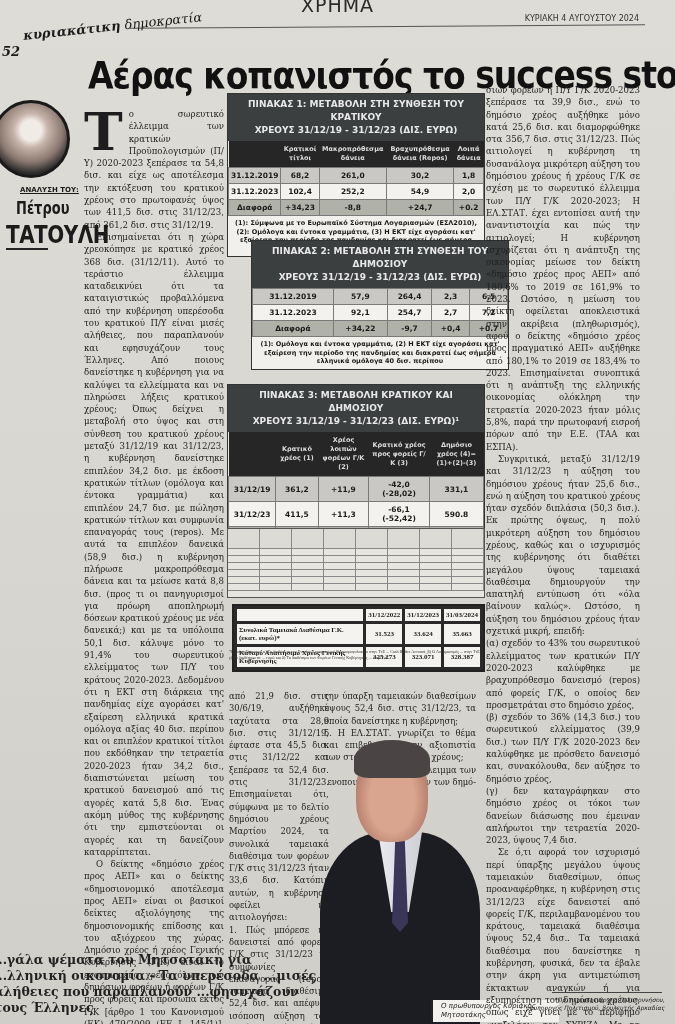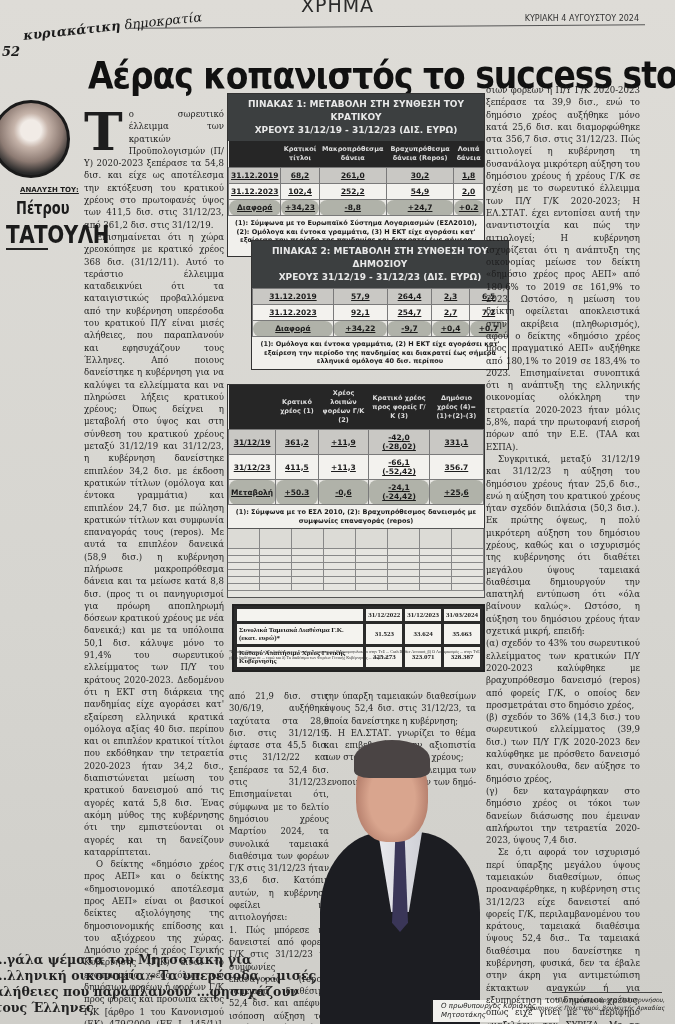--- a/index.html
+++ b/index.html
@@ -22,24 +22,24 @@
   .col p.indent { text-indent: 12px; }
   .col-left { top: 108px; left: 84px; width: 140px; }
   .dropcap { float: left; font-family: "DejaVu Serif", serif; font-weight: bold; font-size: 52px; line-height: 44px; margin: 2px 6px 0 0; }
   .col-right { top: 84px; left: 486px; width: 154px; }
   .col-mid { top: 690px; left: 229px; width: 100px; font-size: 8.4px; }
   .col-mid2 { top: 690px; left: 324px; width: 152px; font-size: 8.4px; }
   .table-box { position: absolute; left: 227px; width: 258px; border: 1px solid #333; background: #e9e8e4; font-family: "DejaVu Sans", sans-serif; }
   .table-title { background: #3c3f40; color: #e8e8e8; text-align: center; font-weight: bold; font-size: 9px; line-height: 13px; padding: 4px 20px; transform-origin: center; }
   table.dt { width: 100%; border-collapse: collapse; }
   table.dt th { background: #262626; color: #dcdcdc; font-size: 6.5px; font-weight: bold; padding: 4px 2px; text-align: center; line-height: 9px; }
-  table.dt td { font-size: 7.5px; font-weight: bold; text-align: center; padding: 3px 2px; border: 1px solid #7a7a7a; text-decoration: underline; }
+  table.dt td { font-size: 7.5px; font-weight: bold; text-align: center; padding: 3px 2px; border: 1px solid #7a7a7a; }
   table.dt tr.r1 td { background: #c9c8c4; }
   table.dt tr.r2 td { background: #f3f2ee; }
-  table.dt tr.r3 td { background: #b0b2a9; border-radius: 8px; }
+  table.dt tr.r3 td { background: #b0b2a9; }
   table.dt td.rowlbl { font-weight: bold; }
   .table-note { font-size: 6.5px; font-weight: bold; text-align: center; padding: 3px 4px; line-height: 8.5px; background: #f1f0ec; }
   .small-table { position: absolute; top: 528px; left: 227px; width: 258px; height: 70px; background: #e6e5e0; border: 1px solid #555; overflow: hidden; }
   .small-table .row { height: 7px; border-bottom: 1px solid #888; display: flex; }
   .small-table .row .c { flex: 1; border-right: 1px solid #888; }
   .small-table .hdr { height: 20px; background: #dcdbd6; }
   .cash-table { position: absolute; top: 604px; left: 232px; width: 253px; border: 2px solid #222; background: #2a2a2a; font-family: "Liberation Serif", serif; }
   .cash-table table { width: 100%; border-collapse: separate; border-spacing: 3px; }
   .cash-table td { background: #f4f3ef; font-size: 7px; font-weight: bold; text-align: center; padding: 2px; line-height: 8px; }
   .cash-table td.lbl { text-align: left; }
@@ -150,20 +150,24 @@
             <td>-9,7</td>
             <td>+0,4</td>
             <td>+0.7</td>
       </tr>
     </tbody>
       </table>
     <div class="table-note">(1): Ομόλογα και έντοκα γραμμάτια, (2) Η ΕΚΤ είχε αγοράσει κατ' εξαίρεση την περίοδο της πανδημίας και διακρατεί έως σήμερα ελληνικά ομόλογα 40 δισ. περίπου</div>
   </div>
 
   <div class="table-box" style="top:384px;">
+    <div class="table-title">
+      <div>ΠΙΝΑΚΑΣ 3: ΜΕΤΑΒΟΛΗ ΚΡΑΤΙΚΟΥ ΚΑΙ ΔΗΜΟΣΙΟΥ</div>
+        <div>ΧΡΕΟΥΣ 31/12/19 - 31/12/23 (ΔΙΣ. ΕΥΡΩ)¹</div>
+    </div>
     <table class="dt">
       <tbody>
           <tr>
         <th></th>
             <th>Κρατικό χρέος (1)</th>
             <th>Χρέος λοιπών φορέων Γ/Κ (2)</th>
             <th>Κρατικό χρέος προς φορείς Γ/Κ (3)</th>
             <th>Δημόσιο χρέος (4)=(1)+(2)-(3)</th>
       </tr>
       <tr class="r1">
@@ -171,21 +175,21 @@
             <td>361,2</td>
             <td>+11,9</td>
             <td>-42,0 (-28,02)</td>
             <td>331,1</td>
       </tr>
       <tr class="r2">
         <td class="rowlbl">31/12/23</td>
             <td>411,5</td>
             <td>+11,3</td>
             <td>-66,1 (-52,42)</td>
-            <td>356.7</td>
+            <td>590.8</td>
       </tr>
       <tr class="r3">
         <td class="rowlbl">Μεταβολή</td>
             <td>+50.3</td>
             <td>-0,6</td>
             <td>-24,1 (-24,42)</td>
             <td>+25,6</td>
       </tr>
     </tbody>
       </table>

